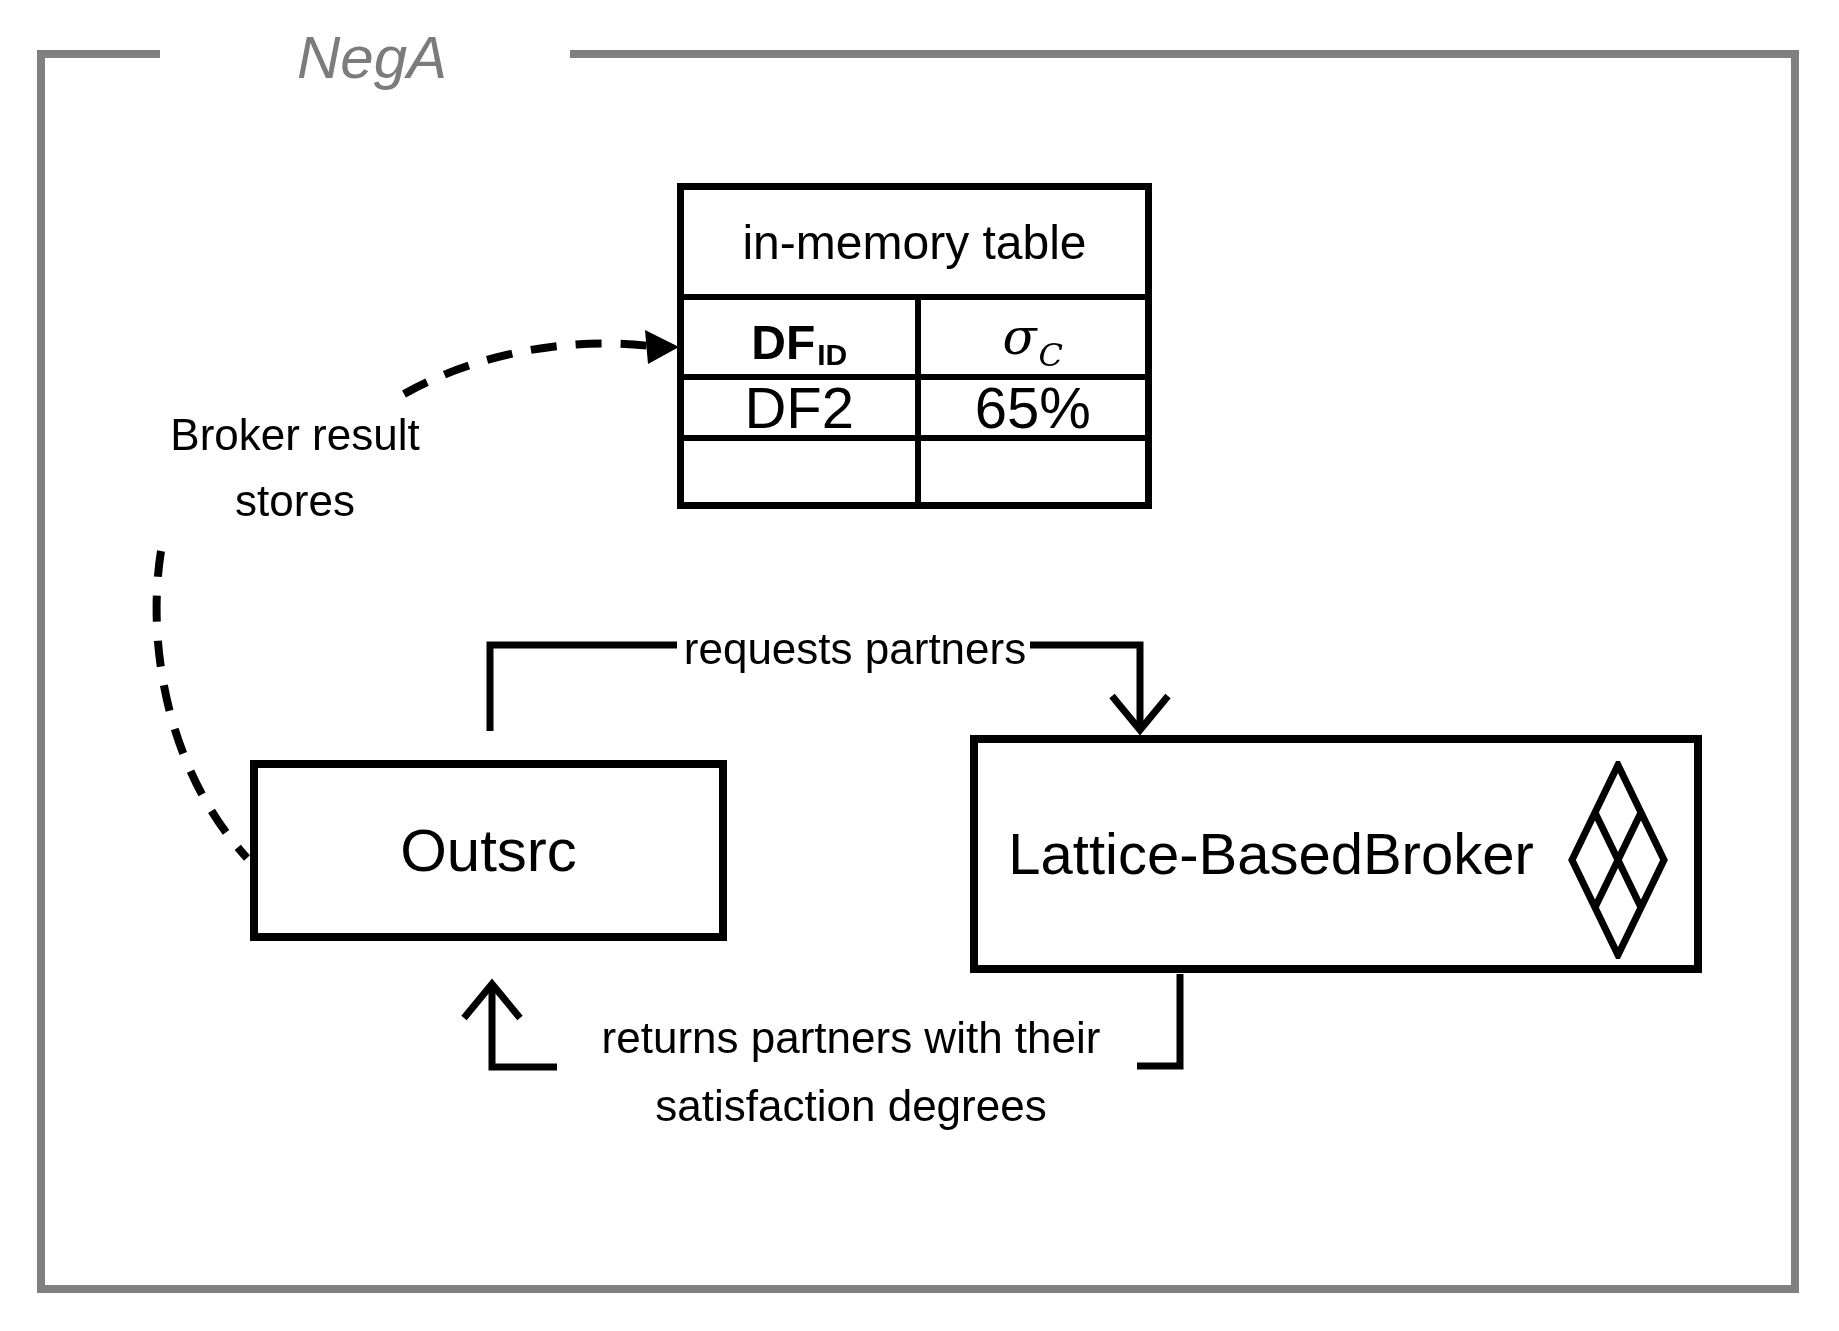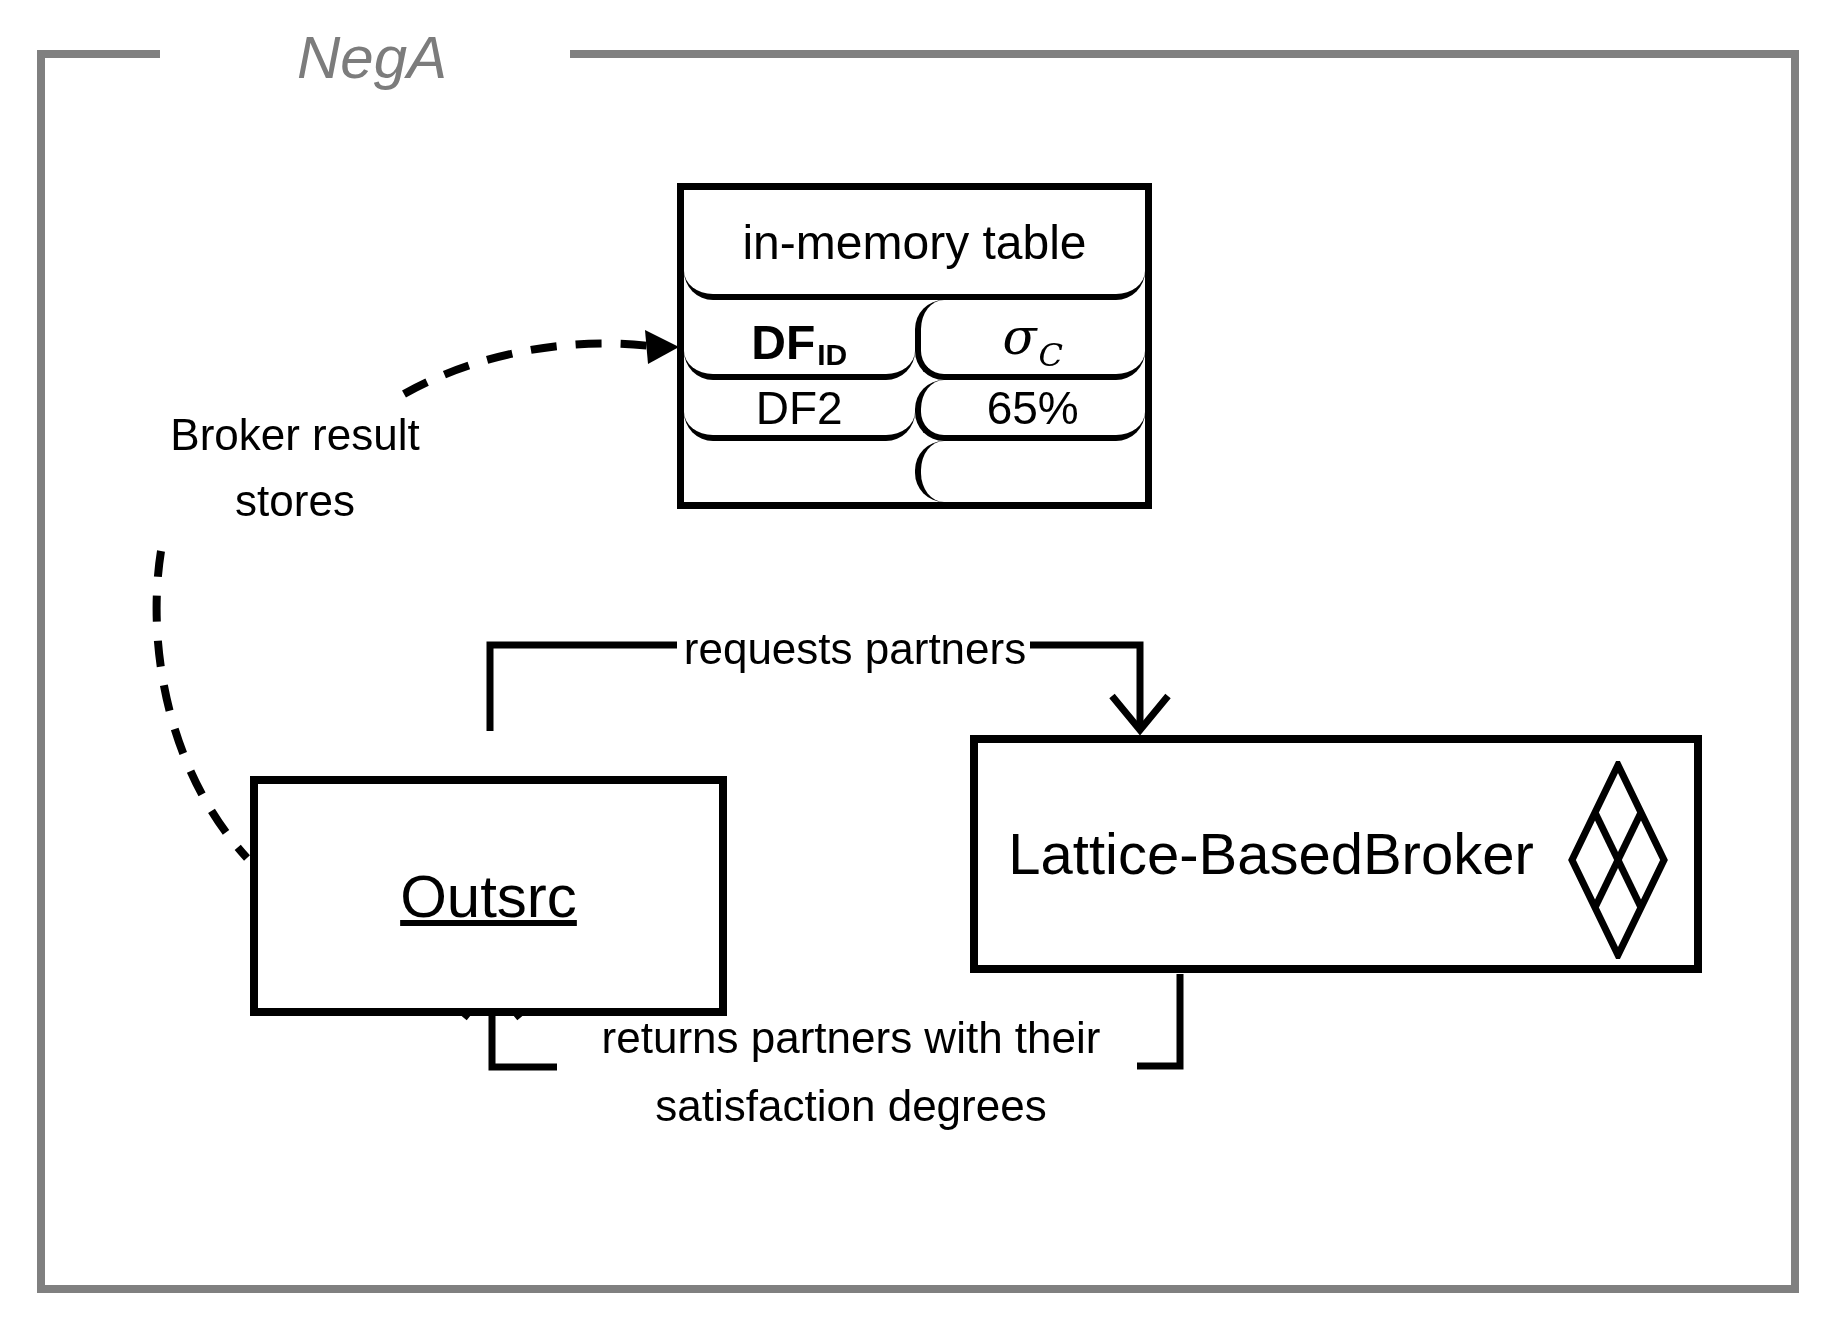--- a/index.html
+++ b/index.html
@@ -11,34 +11,34 @@
   .frame{position:absolute;left:37px;top:50px;width:1762px;height:1243px;
          border:8px solid #808080;box-sizing:border-box;}
   .frame-gap{position:absolute;left:160px;top:44px;width:410px;height:20px;background:#fff;}
   .nega-label{position:absolute;left:282px;top:22px;width:180px;text-align:center;
               font-size:60px;line-height:72px;color:#7c7c7c;font-style:italic;}
 
   
   .memtable{position:absolute;left:677px;top:183px;width:475px;height:326px;
             border:7px solid #000;box-sizing:border-box;background:#fff;
             display:grid;grid-template-columns:1fr 1fr;grid-template-rows:110px 80px 61px 1fr;}
-  .memtable .cell{box-sizing:border-box;display:flex;align-items:center;justify-content:center;border-radius:29px;}
+  .memtable .cell{box-sizing:border-box;display:flex;align-items:center;justify-content:center;}
   .t-title{grid-column:1/3;border-bottom:6px solid #000;font-size:48px;}
   .b-bottom{border-bottom:6px solid #000;}
   .b-left{border-left:6px solid #000;}
   .col-head{font-size:48px;font-weight:bold;margin-top:11px;}
   .col-head sub{font-size:30px;font-weight:bold;vertical-align:baseline;position:relative;top:12px;margin-left:2px;}
   .sigma{font-family:"DejaVu Serif",serif;font-style:italic;font-weight:normal;font-size:50px;}
   .sigma sub{font-size:32px;vertical-align:baseline;position:relative;top:12px;margin-left:2px;}
-  .t-data{font-size:46px;}
+  .t-data{font-size:58px;}
 
   
-  .outsrc-box{position:absolute;left:250px;top:776px;width:477px;height:240px;
+  .outsrc-box{position:absolute;left:250px;top:760px;width:477px;height:181px;
               border:8px solid #000;box-sizing:border-box;background:#fff;
-              display:flex;align-items:center;justify-content:center;font-size:60px;text-decoration:underline;}
+              display:flex;align-items:center;justify-content:center;font-size:60px;}
   .broker-box{position:absolute;left:970px;top:735px;width:732px;height:238px;
               border:8px solid #000;box-sizing:border-box;background:#fff;}
   .broker-text{position:absolute;left:0;top:0;bottom:0;right:130px;
                display:flex;flex-direction:row;align-items:center;justify-content:center;
                font-size:58px;line-height:94px;text-align:center;}
   .broker-icon{position:absolute;right:26px;top:18px;width:100px;height:198px;}
 
   
   .flabel{position:absolute;font-size:44px;line-height:66px;text-align:center;}
   .stores-label{left:95px;top:402px;width:400px;}

